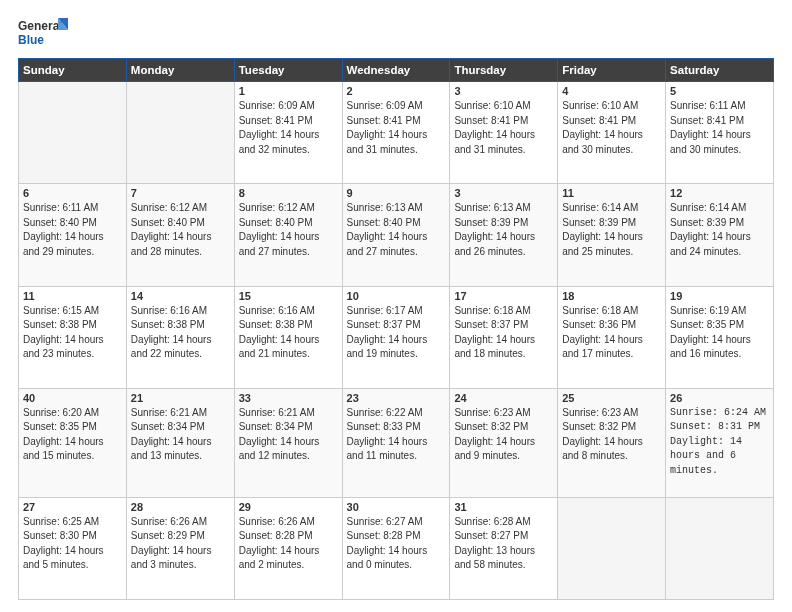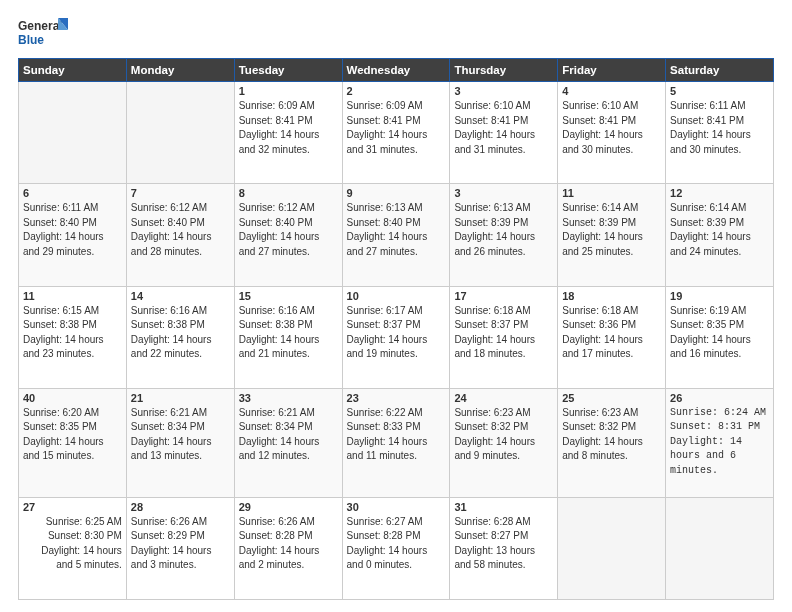--- a/index.html
+++ b/index.html
@@ -278,21 +278,21 @@
           <td class="alt-row">
             <span class="day-num">26</span>
             <div class="cell-text" style="white-space: pre-line; font-family: Liberation Mono, monospace;">Sunrise: 6:24 AM
 Sunset: 8:31 PM
 Daylight: 14 hours and 6 minutes.</div>
           </td>
         </tr>
         <tr>
           <td>
             <span class="day-num">27</span>
-            <div class="cell-text" style="white-space: pre-line; text-align: right;">Sunrise: 6:25 AM
+            <div class="cell-text" style="white-space: pre-line;">Sunrise: 6:25 AM
 Sunset: 8:30 PM
 Daylight: 14 hours and 5 minutes.</div>
           </td>
           <td>
             <span class="day-num">28</span>
             <div class="cell-text" style="white-space: pre-line;">Sunrise: 6:26 AM
 Sunset: 8:29 PM
 Daylight: 14 hours and 3 minutes.</div>
           </td>
           <td>

